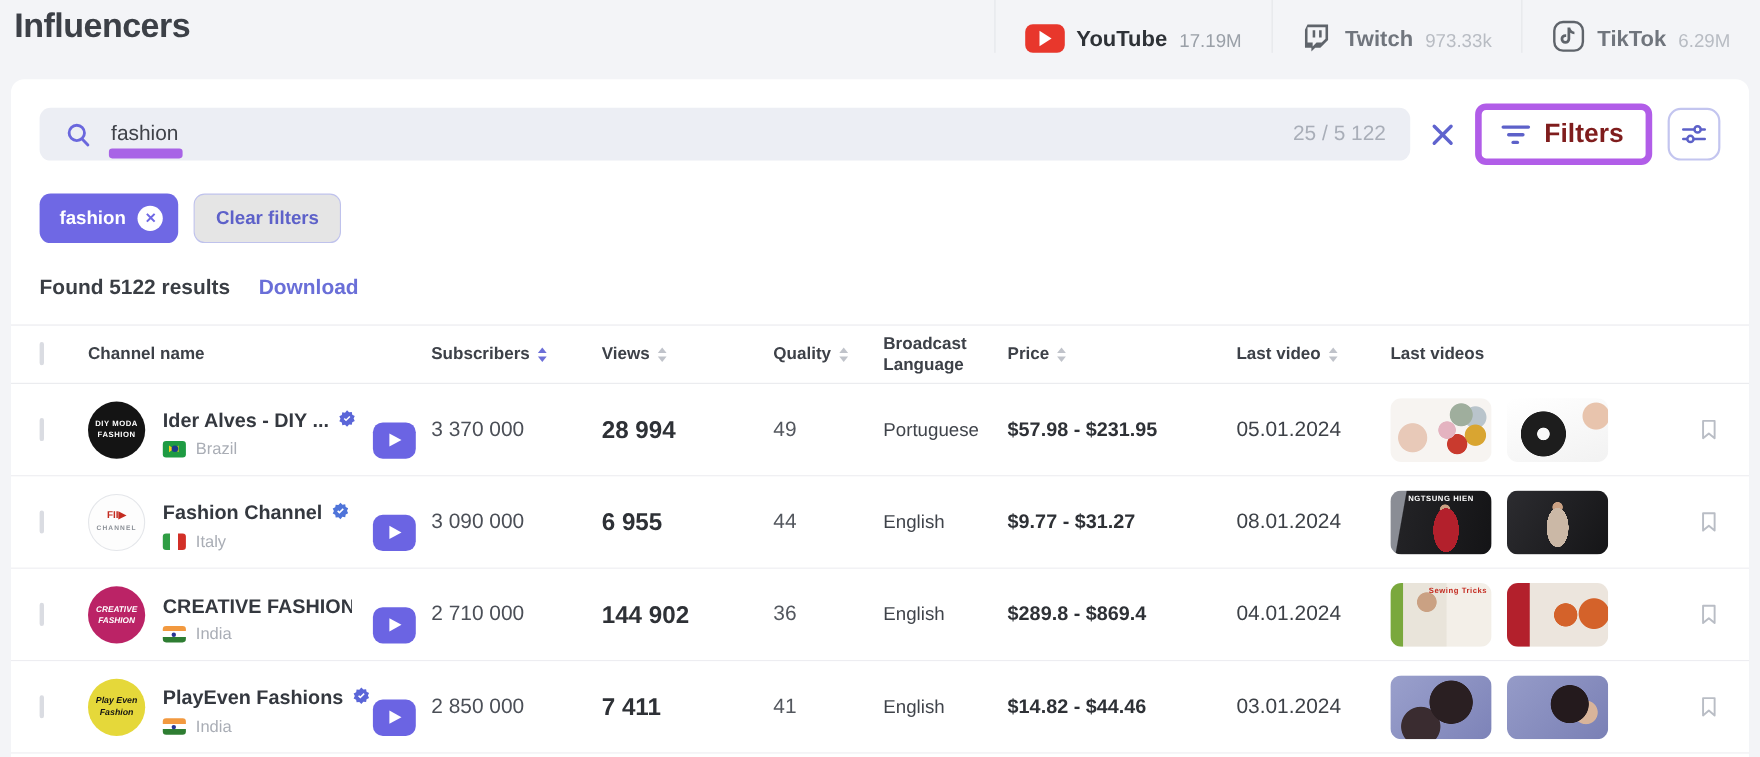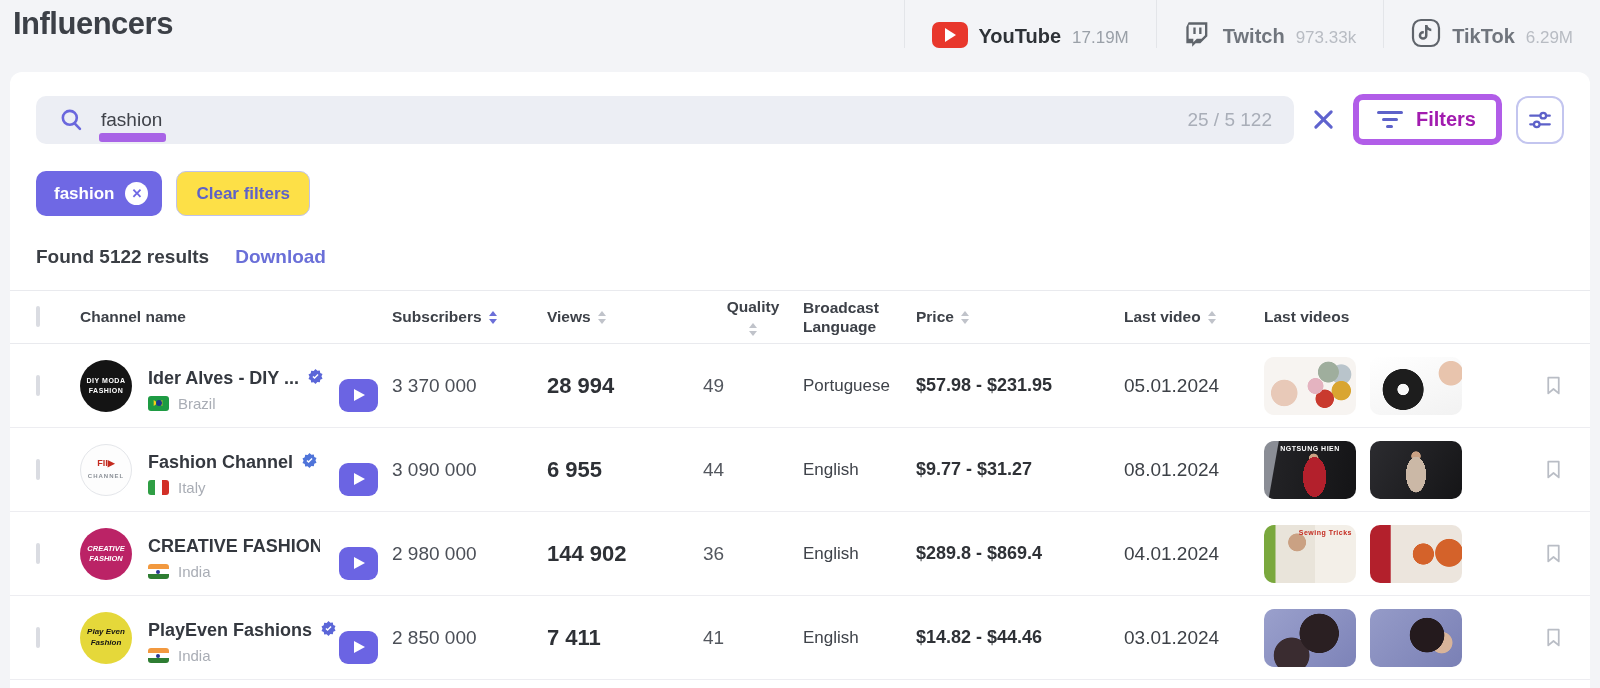--- a/index.html
+++ b/index.html
@@ -31,54 +31,54 @@
   .search-input { flex:1; height:48px; background:#eceef4; border-radius:10px;
     display:flex; align-items:center; padding:0 22px; }
   .query-wrap { position:relative; margin-left:16px; }
   .query { font-size:19px; color:#3f4249; }
   .query-marker { position:absolute; left:-2px; right:-4px; bottom:-11px; height:9px;
     background:#a863e6; border-radius:3px; }
   .counter { margin-left:auto; font-size:19px; color:#a9aeb8; }
   .clear-x { margin:0 18px; cursor:pointer; display:flex; }
   .filters-btn { display:flex; align-items:center; gap:13px; background:#fff;
     border:6px solid #b15de8; border-radius:10px; padding:8px 20px 8px 18px; cursor:pointer; }
-  .filters-label { font-size:20px; font-weight:600; color:#a21caf; }
+  .filters-label { font-size:24px; font-weight:600; color:#7f1d1d; }
   .flines { display:flex; flex-direction:column; align-items:center; gap:4px; width:26px; }
   .flines span { height:3px; background:#5d61c9; border-radius:2px; display:block; }
   .flines span:nth-child(1){ width:26px; } .flines span:nth-child(2){ width:16px; }
   .flines span:nth-child(3){ width:7px; }
   .sliders-btn { width:48px; height:48px; margin-left:14px; border:2px solid #c3c5ef;
     border-radius:12px; background:#fff; display:flex; align-items:center; justify-content:center;
     cursor:pointer; }
 
   
   .chips-row { display:flex; gap:14px; padding:26px 26px 0 26px; }
   .chip { display:flex; align-items:center; gap:11px; background:#6f68e4; color:#fff;
     border-radius:10px; height:45px; padding:0 14px 0 18px; font-size:17px; font-weight:600;
     cursor:pointer; }
   .chip-x { width:23px; height:23px; border-radius:50%; background:#fff; color:#6f68e4;
     font-size:13px; font-weight:700; display:flex; align-items:center; justify-content:center;
     cursor:pointer; }
-  .btn-outline { display:flex; align-items:center; gap:11px; background:#fde047;
+  .btn-outline { display:flex; align-items:center; gap:11px; background:#e5e5e5;
     border:1.6px solid #bfc2ec; color:#5d61c9; border-radius:10px; height:45px; padding:0 19px;
     font-size:17px; font-weight:600; cursor:pointer; }
   .new-badge { background:#8dd152; color:#fff; font-size:11px; font-weight:700;
     padding:4px 7px; border-radius:5px; letter-spacing:0.6px; }
 
   
   .results-row { display:flex; gap:26px; align-items:center; padding:30px 26px 22px 26px; }
   .found { font-size:19px; font-weight:700; color:#3a3e44; }
   .download { font-size:19px; font-weight:600; color:#6a6fd8; cursor:pointer; }
 
   
   .thead { display:flex; align-items:center; height:54px; padding:0 26px;
     border-top:1px solid #e9eaee; border-bottom:1px solid #e9eaee; }
   .th { font-size:15.5px; font-weight:600; color:#3d4148; display:flex; align-items:center; gap:7px; }
   .c-check{ width:44px; } .c-channel{ width:312px; } .c-subs{ width:155px; }
-  .c-views{ width:156px; } .c-quality{ width:100px;flex-direction:column; } .c-lang{ width:113px; }
+  .c-views{ width:156px; } .c-quality{ width:100px; } .c-lang{ width:113px; }
   .c-price{ width:208px; } .c-lastv{ width:140px; } .c-thumbs{ width:240px; }
   .c-book{ margin-left:auto; display:flex; justify-content:flex-end; }
   .th-lang { width:95px; line-height:1.25; }
   .sort { display:flex; flex-direction:column; gap:3px; cursor:pointer; }
   .sort i { display:block; width:0; height:0; border-left:4.5px solid transparent;
     border-right:4.5px solid transparent; }
   .sort .up { border-bottom:5px solid #c0c3ca; } .sort .dn { border-top:5px solid #c0c3ca; }
   .sort.active .up { border-bottom-color:#6c6fd8; } .sort.active .dn { border-top-color:#6c6fd8; }
 
   .row { display:flex; align-items:center; height:84px; padding:0 26px;
@@ -400,21 +400,21 @@
         <div class="chan-line">
           <span class="chan-name">CREATIVE FASHION</span>
         </div>
         <div class="country-line">
           <span class="flag flag-in"></span>
           <span class="country">India</span>
         </div>
       </div>
       <span class="play-btn"></span>
     </div>
-    <div class="subs c-subs">2 980 000</div>
+    <div class="subs c-subs">2 710 000</div>
     <div class="views c-views">144 902</div>
     <div class="quality c-quality">36</div>
     <div class="lang c-lang">English</div>
     <div class="price c-price">$289.8 - $869.4</div>
     <div class="lastv c-lastv">04.01.2024</div>
     <div class="thumbs c-thumbs">
       <span class="thumb t3a">
         <span class="thumb-cap">Sewing Tricks</span>
         </span>
       <span class="thumb t3b"></span>

